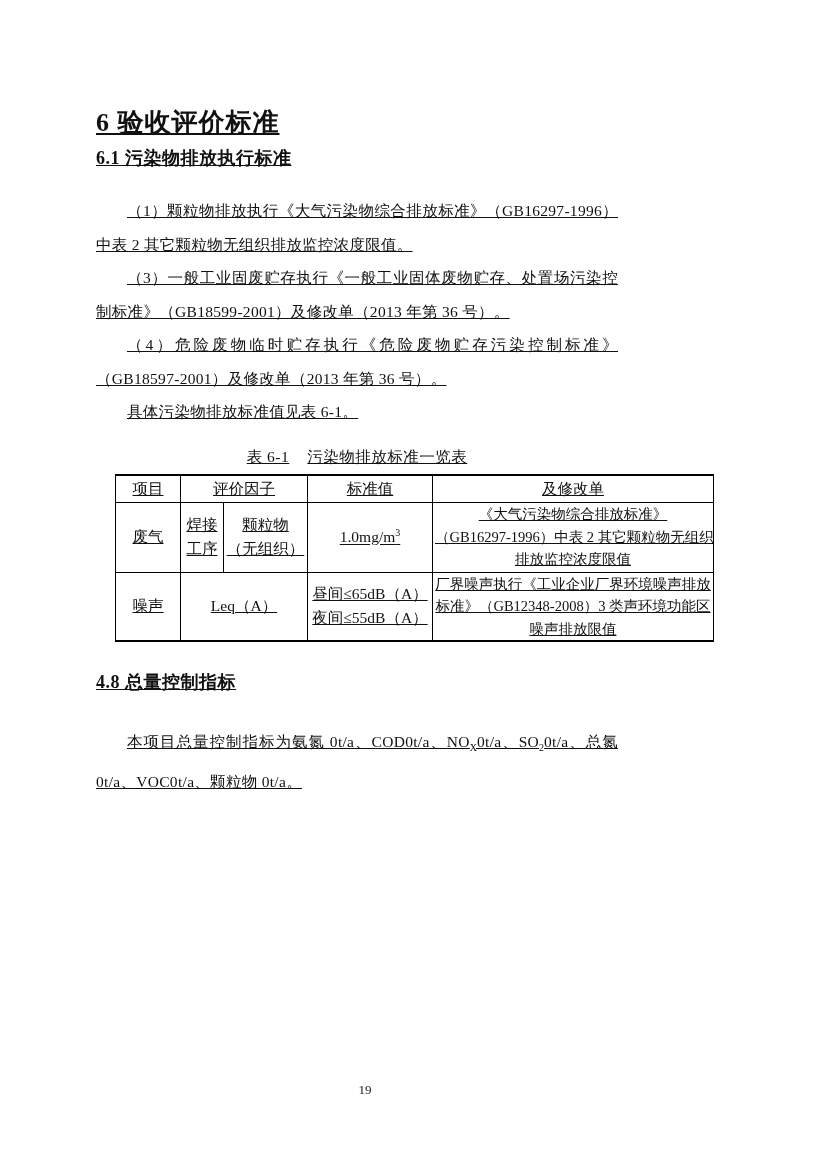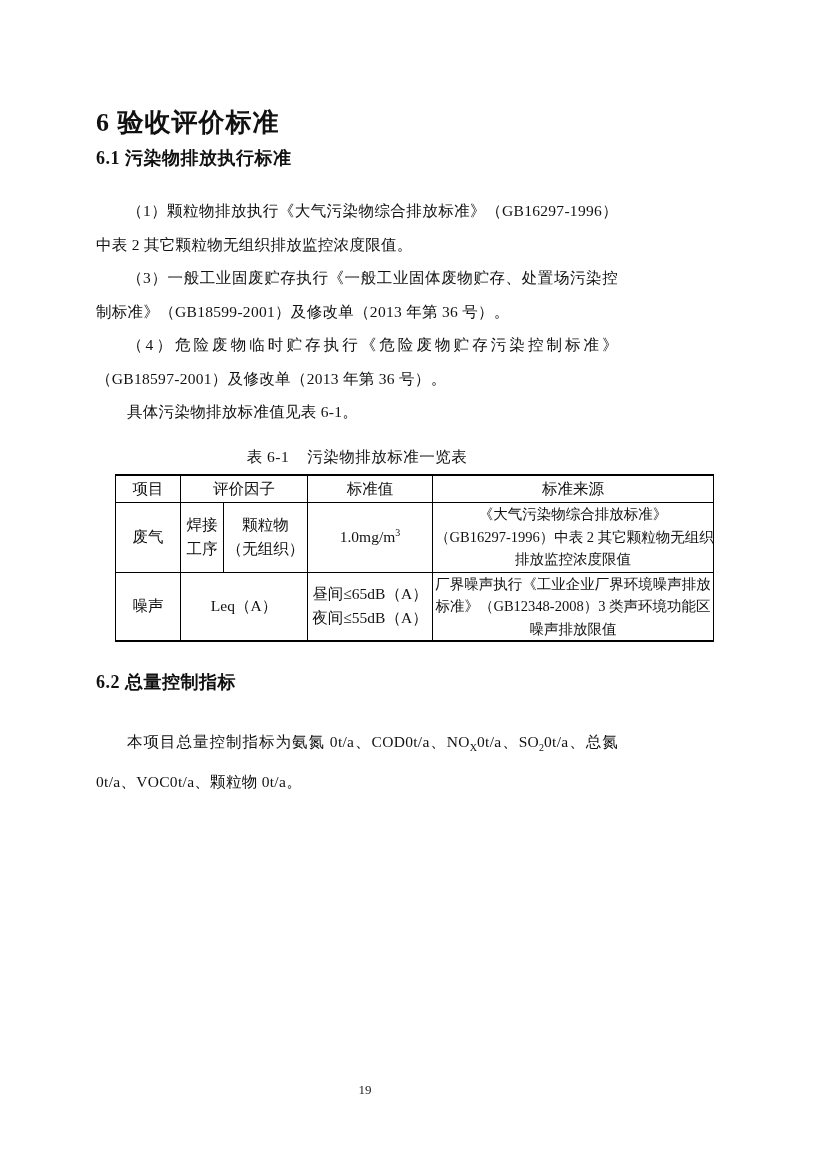--- a/index.html
+++ b/index.html
@@ -3,20 +3,21 @@
 <meta charset="utf-8">
 <style>
   html,body{margin:0;padding:0;background:#ffffff;}
   .page{
     position:relative;
     width:714px;height:1169px;
     background:#ffffff;
     color:#111111;
     font-family:"Liberation Serif","DejaVu Serif",serif;
     overflow:hidden;
+    text-decoration:underline;
   }
   .content{padding:106px 96px 0 96px;}
   .h1{
     font-size:26px;font-weight:bold;line-height:34px;margin:0;
     font-family:"Liberation Serif","DejaVu Serif",serif;
     letter-spacing:1px;
   }
   .h2{
     font-size:18px;font-weight:bold;line-height:20px;
     margin:24px 0 0 0;letter-spacing:0.5px;
@@ -85,21 +86,21 @@
           <col style="width:43px">
           <col style="width:84px">
           <col style="width:125px">
           <col style="width:281px">
       </colgroup>
       <tbody>
         <tr class="hdr">
           <td>项目</td>
           <td colspan="2">评价因子</td>
           <td>标准值</td>
-          <td>标准来源</td>
+          <td>及修改单</td>
         </tr>
         <tr class="r1">
           <td>废气</td>
           <td class="two-line">
             <div>焊接</div>
             <div>工序</div>
           </td>
           <td class="two-line">
             <div>颗粒物</div>
             <div>（无组织）</div>
@@ -123,21 +124,21 @@
           <td class="src">
             <div>厂界噪声执行《工业企业厂界环境噪声排放</div>
             <div>标准》（GB12348-2008）3 类声环境功能区</div>
             <div>噪声排放限值</div>
           </td>
         </tr>
       </tbody>
     </table>
 
     <div>
-      <h2 class="h2 s62">6.2 总量控制指标</h2>
+      <h2 class="h2 s62">4.8 总量控制指标</h2>
       <p class="body-p p62">
         <span>本项目总量控制指标为氨氮 0t/a、COD0t/a、NO</span><sub>X</sub><span>0t/a、SO</span><sub>2</sub><span>0t/a、总氮 0t/a、VOC0t/a、颗粒物 0t/a。</span>
       </p>
     </div>
 
   </div>
 
   <div class="page-number">19</div>
 </div>
 

